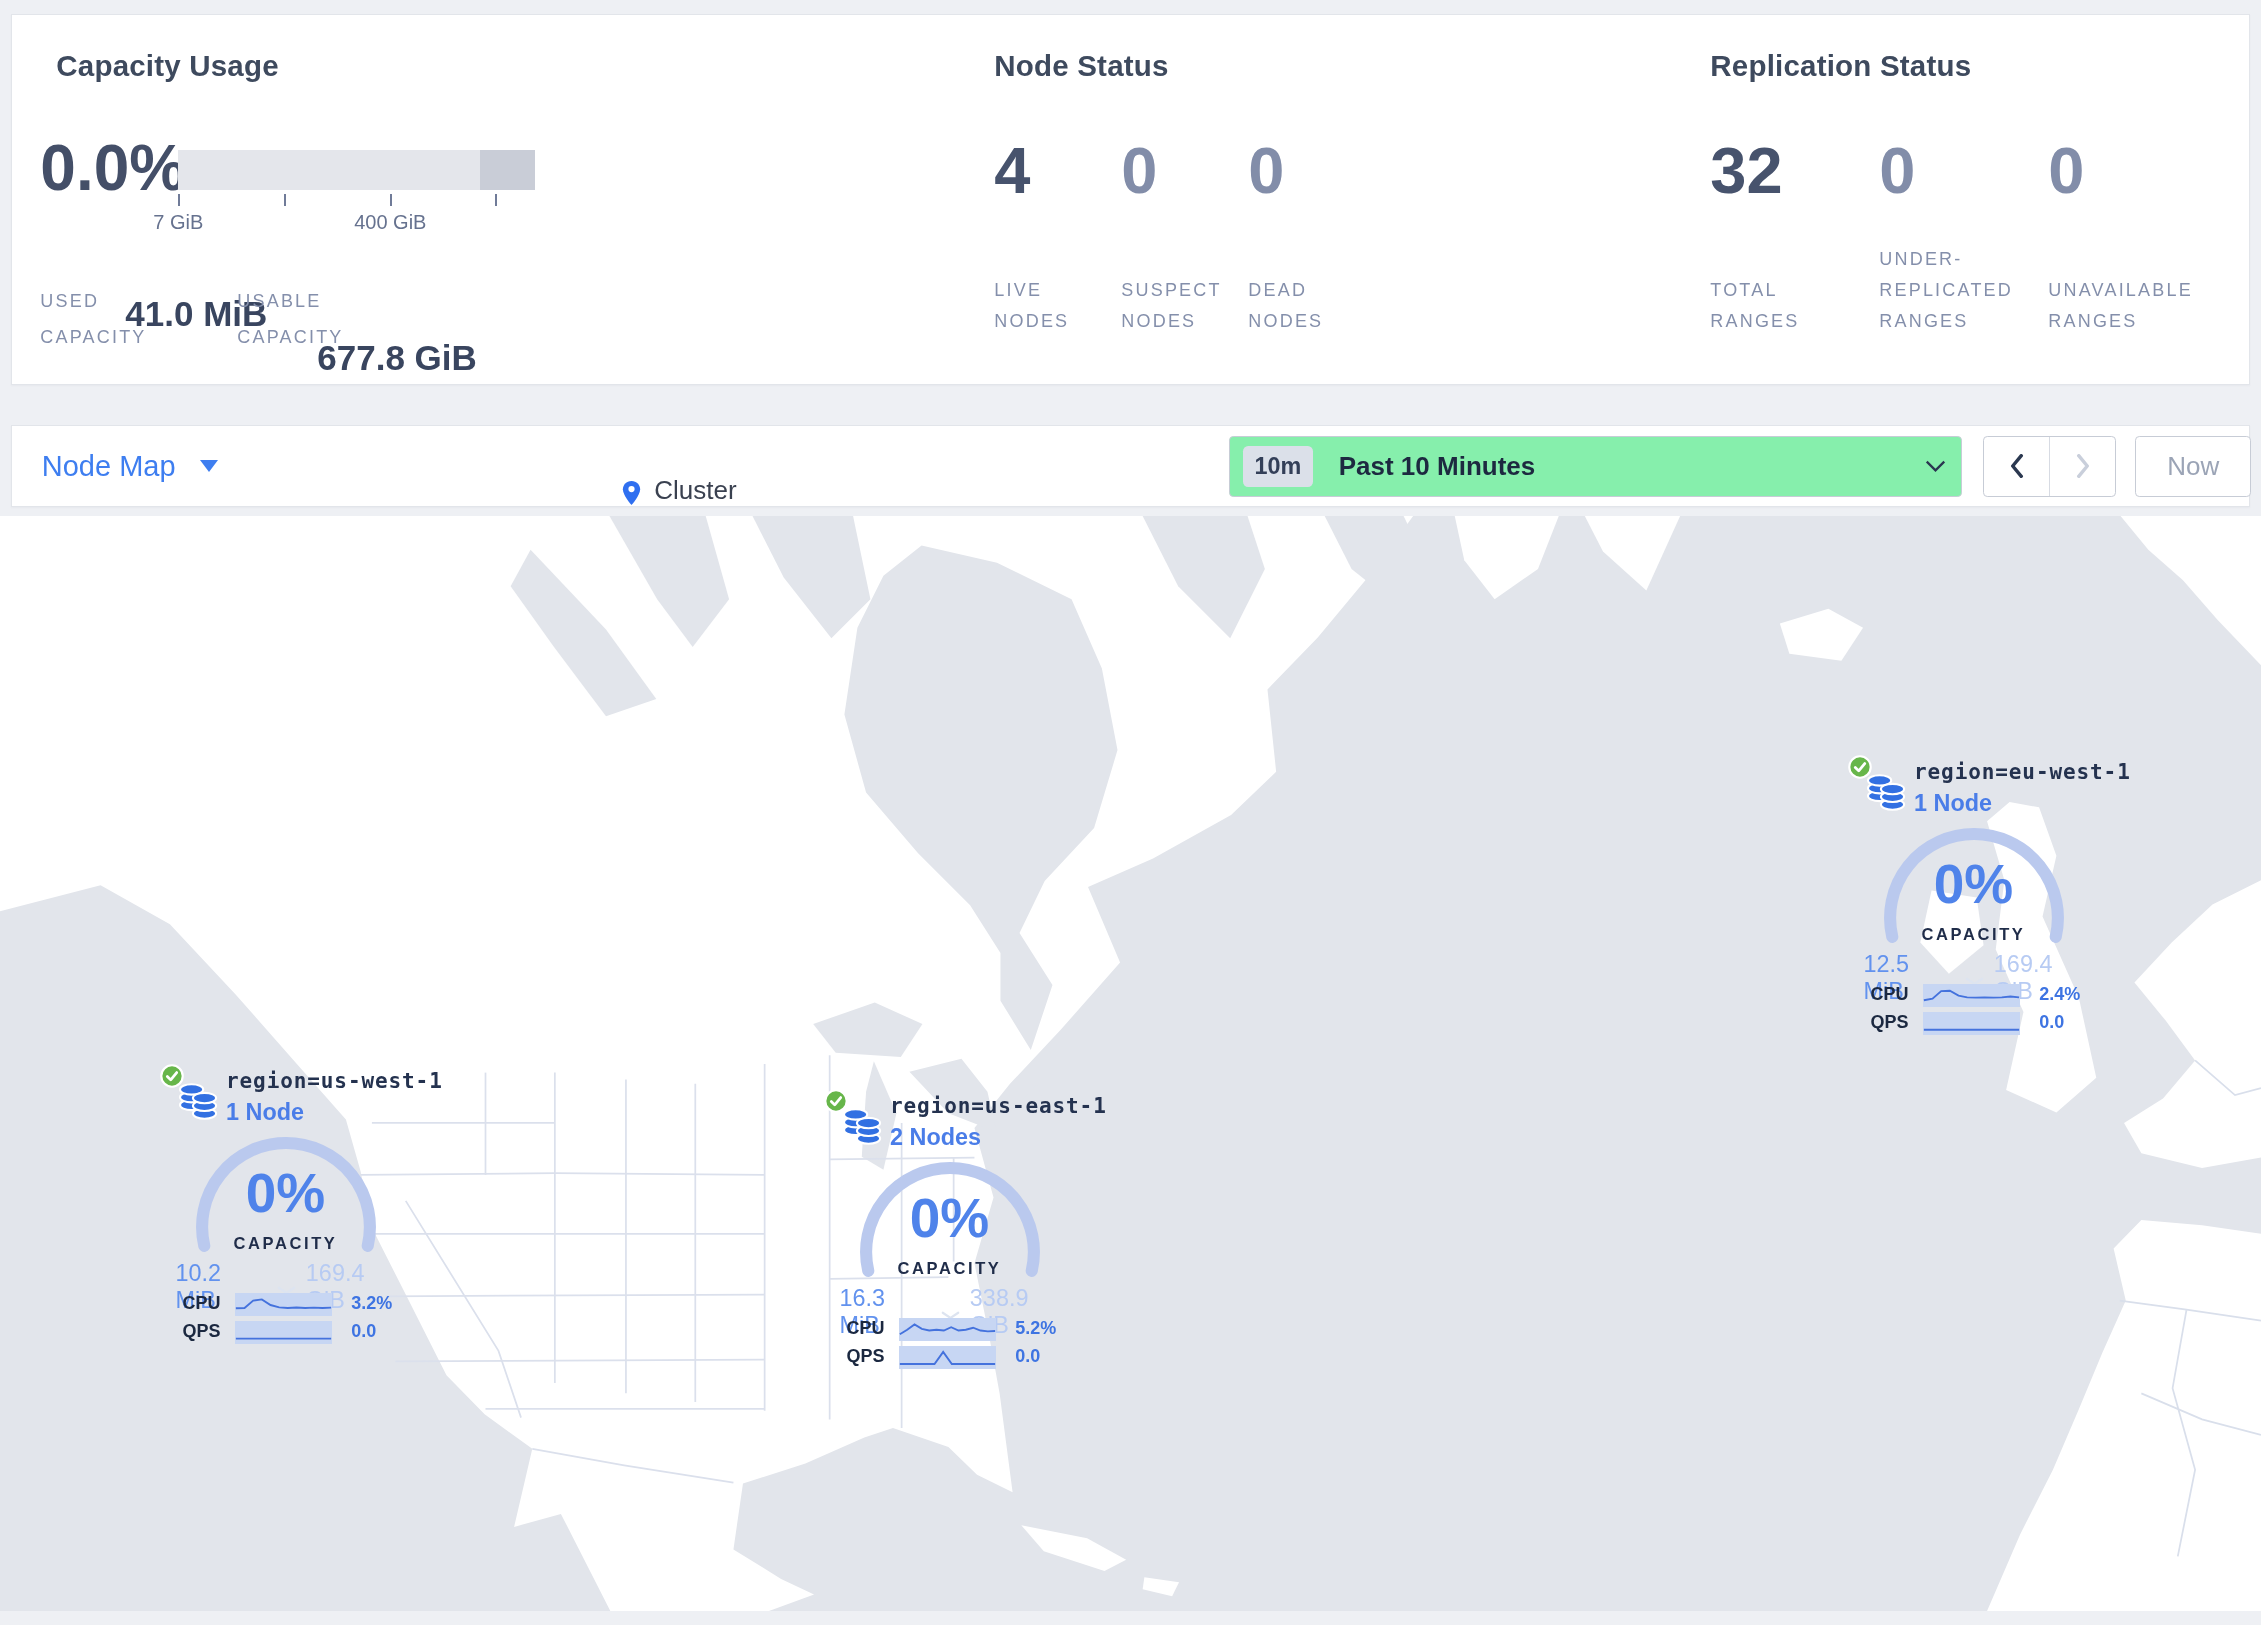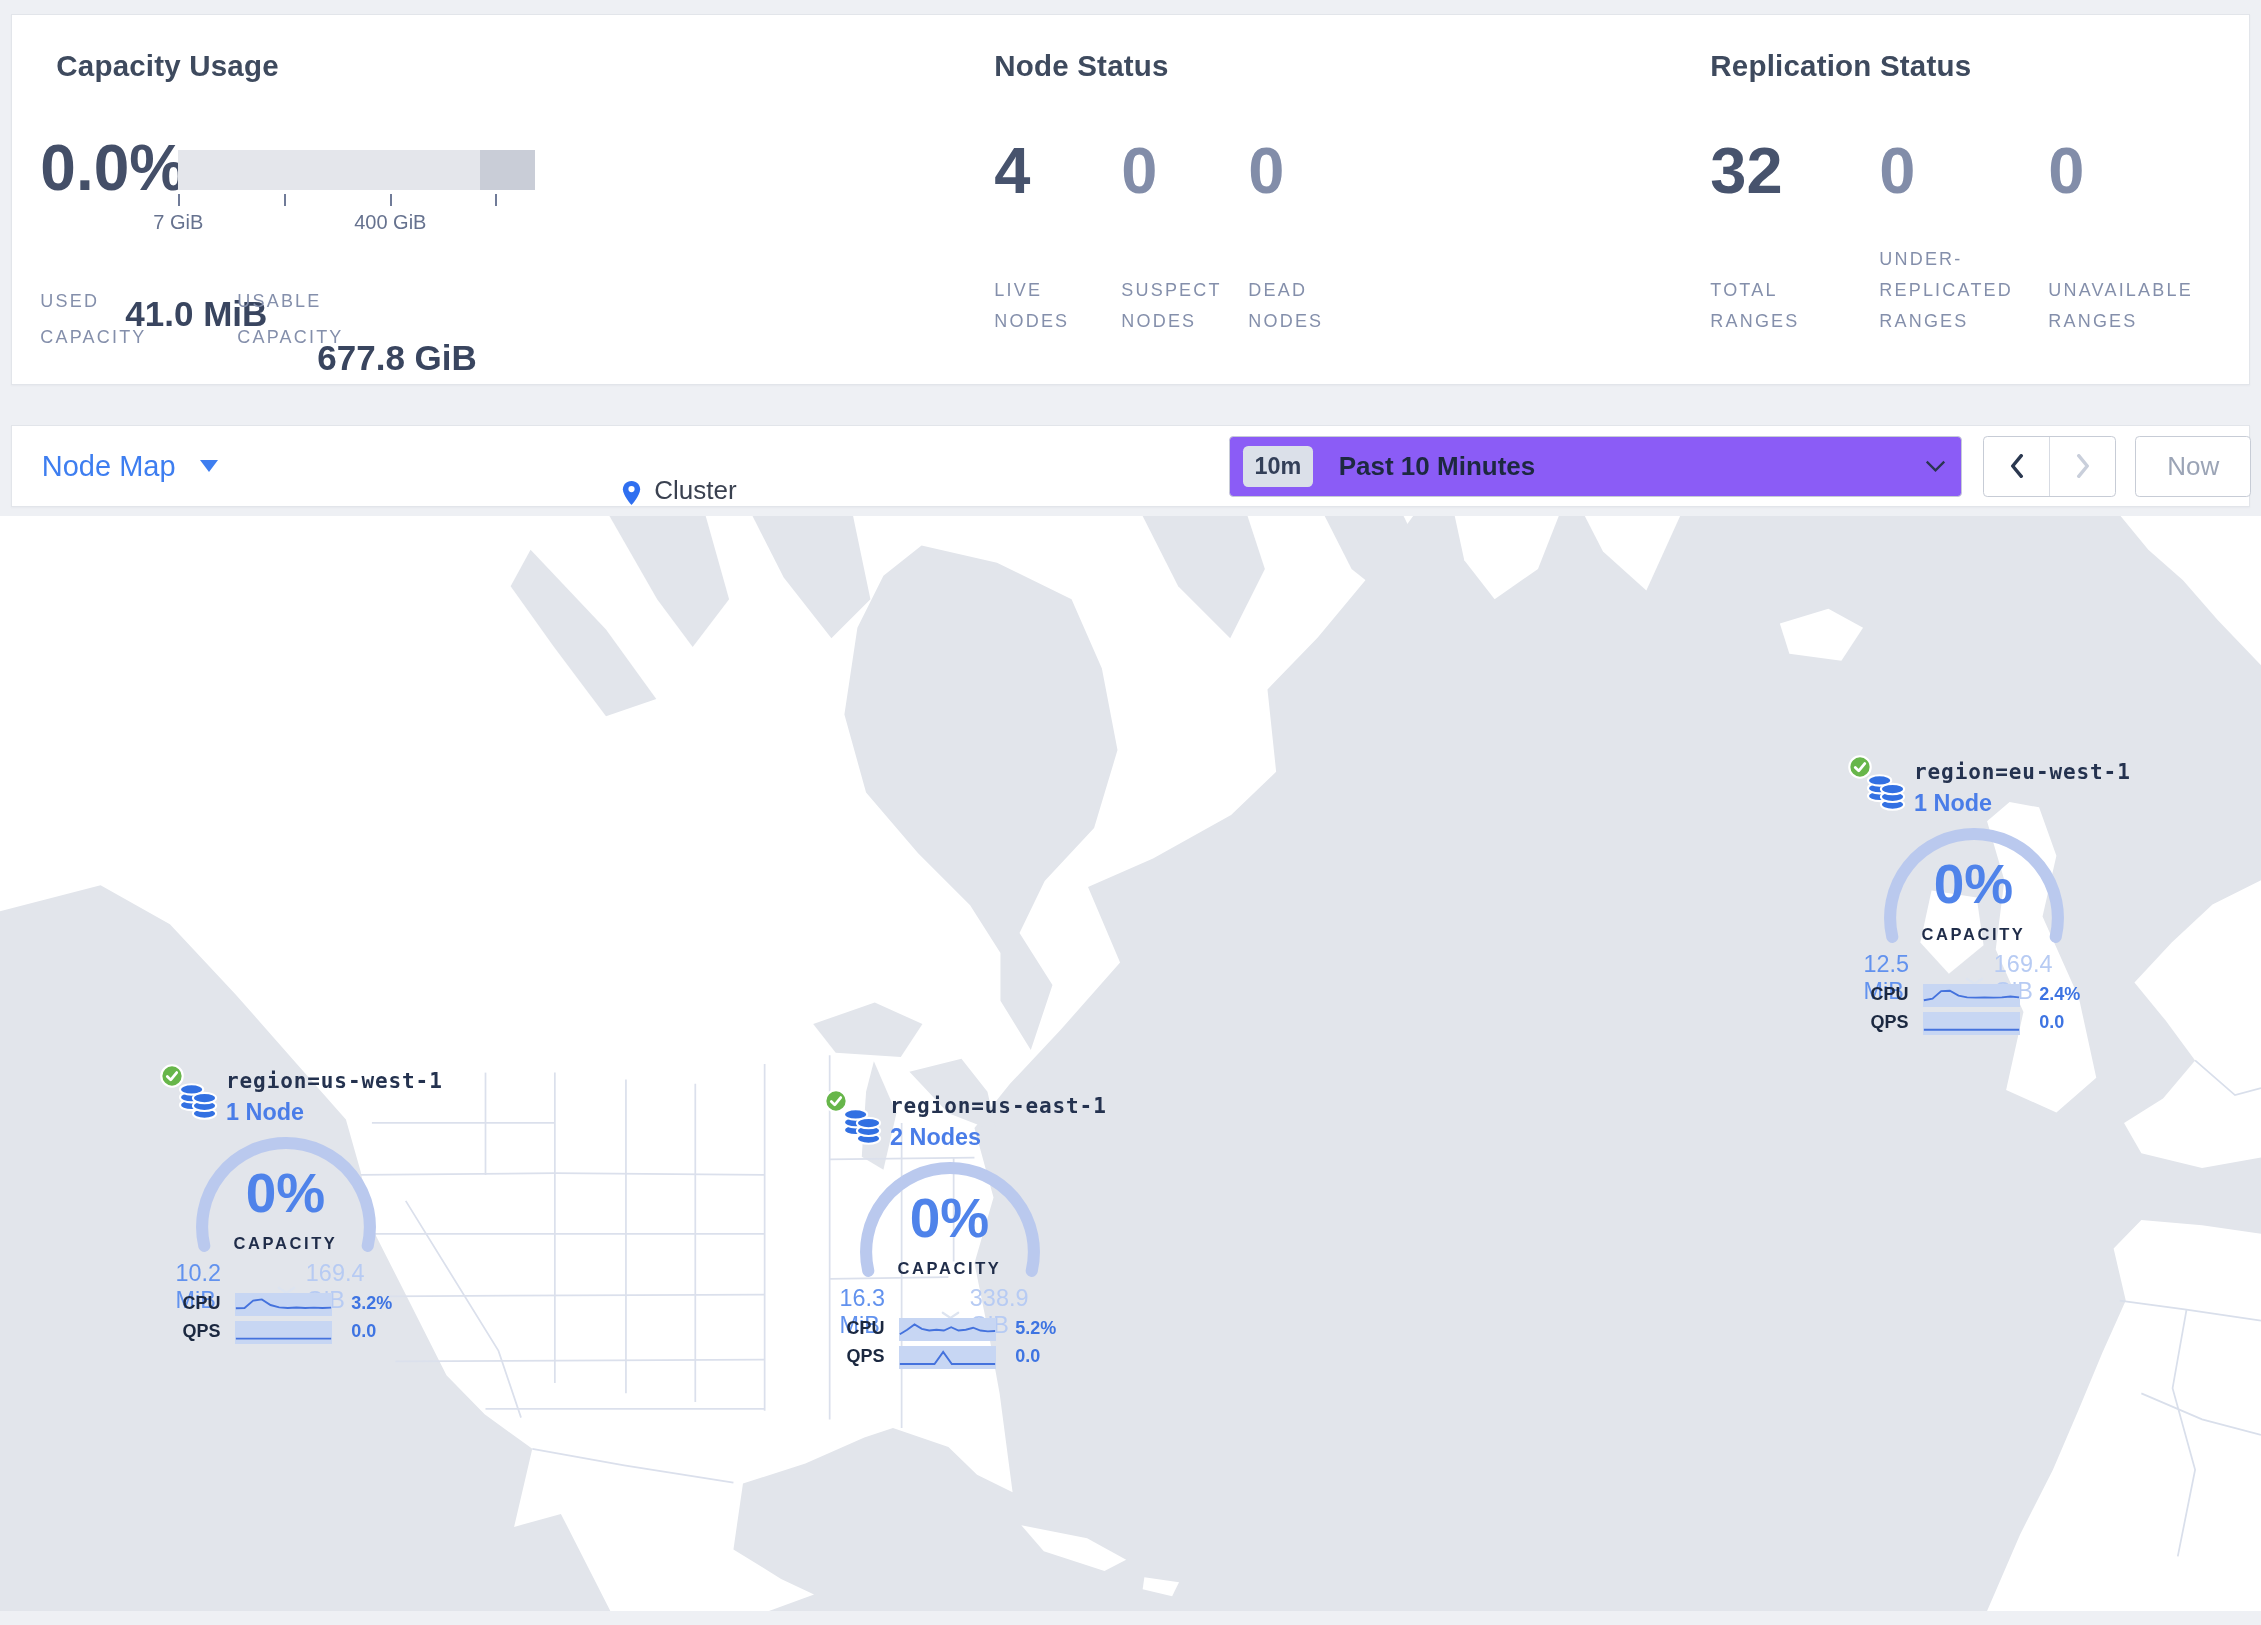--- a/index.html
+++ b/index.html
@@ -32,21 +32,21 @@
   .metric-value { font-size:65px; font-weight:700; color:#828da9; line-height:1; }
   .metric.primary .metric-value { color:#47536d; }
   .metric-label { font-size:18px; letter-spacing:2.2px; color:#848fab; line-height:31px; }
   
   #toolbar { left:11.3px; top:425px; width:2239px; height:82px; }
   .view-select { position:absolute; left:29.5px; top:0; height:100%; display:flex; align-items:center; gap:24px; cursor:pointer; }
   .view-select-label { font-size:29px; color:#3e7ef0; }
   .tri-down { width:0; height:0; border-left:9.5px solid transparent; border-right:9.5px solid transparent; border-top:12px solid #3e7ef0; }
   .breadcrumb { position:absolute; left:610px; top:0; height:100%; display:flex; align-items:flex-end; gap:13px; }
   .breadcrumb-label { font-size:26px; color:#3a4150; }
-  .time-box { position:absolute; left:1217px; top:9.5px; width:733px; height:61px; border:0.9px solid #c7ccd6; border-radius:4.3px; background:#8b5cf6; display:flex; align-items:center; }
+  .time-box { position:absolute; left:1217px; top:9.5px; width:733px; height:61px; border:0.9px solid #c7ccd6; border-radius:4.3px; background:#86efac; display:flex; align-items:center; }
   .time-badge { margin-left:13px; background:#dbe0e9; border-radius:5.2px; padding:7px 11.3px; font-size:23.4px; font-weight:700; color:#333f58; }
   .time-label { margin-left:26px; font-size:26px; font-weight:700; color:#1d2940; }
   .time-chevron { position:absolute; right:15.6px; top:22.5px; }
   .pager { position:absolute; left:1971px; top:9.5px; width:133px; height:61px; border:0.9px solid #c7ccd6; border-radius:4.3px; background:#fff; display:flex; }
   .pager-half { flex:1; display:flex; align-items:center; justify-content:center; cursor:pointer; }
   .pager-half + .pager-half { border-left:0.9px solid #d7dbe3; }
   .now-btn { position:absolute; left:2123px; top:9.5px; width:116px; height:61px; border:0.9px solid #c7ccd6; border-radius:4.3px; background:#fff; font-size:26px; color:#9ba4b6; display:flex; align-items:center; justify-content:center; cursor:pointer; }
   
   #map { position:absolute; left:0; top:516px; width:2261px; height:1095px; background:#e2e5eb; overflow:hidden; }
   #map svg.world { position:absolute; left:0; top:0; }

